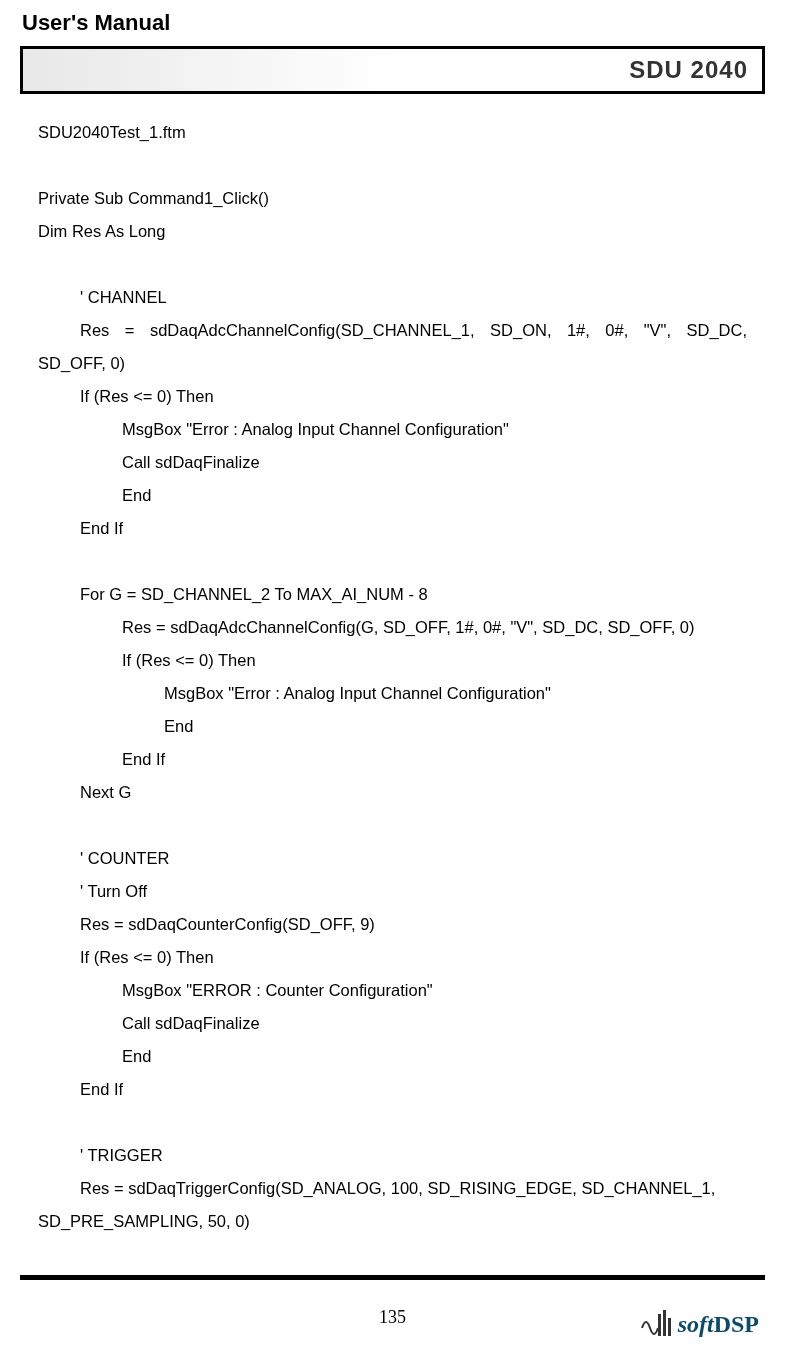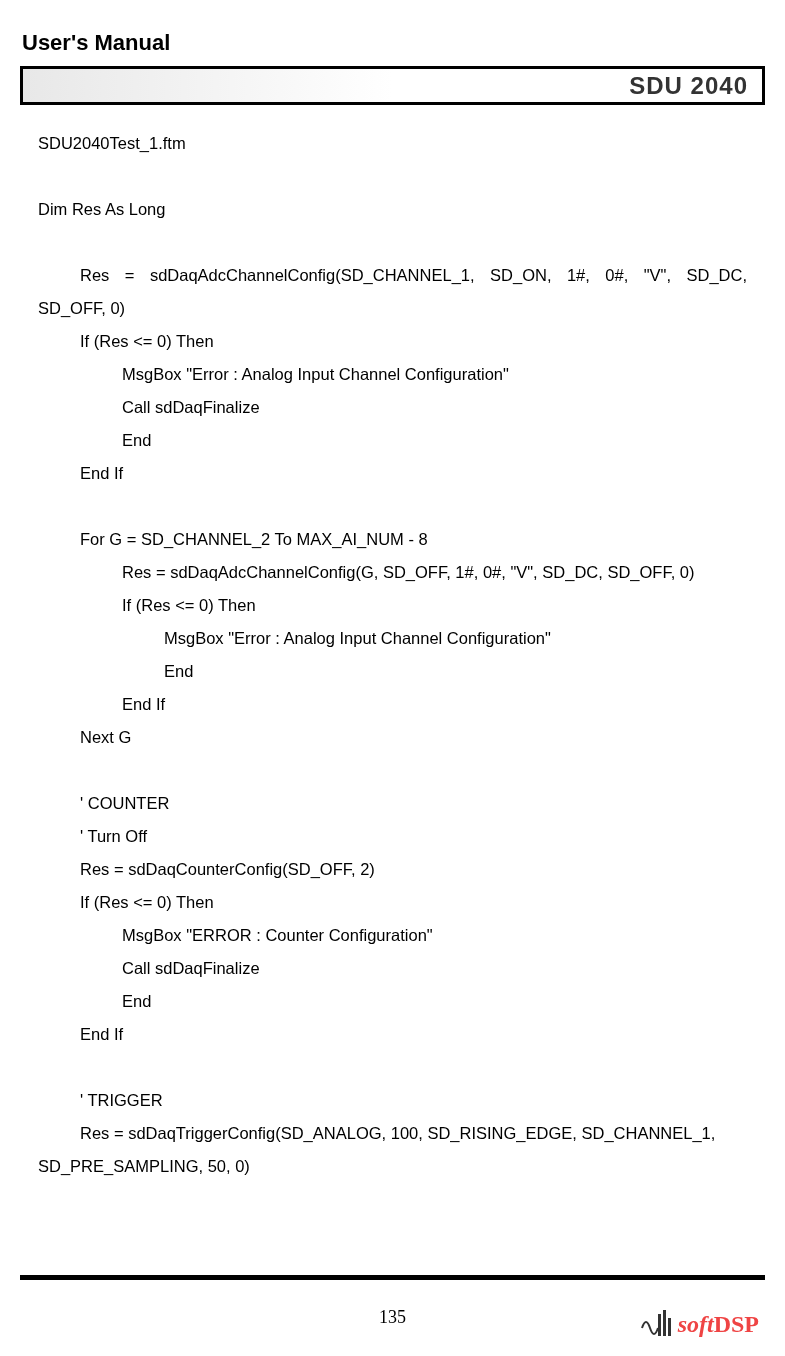--- a/index.html
+++ b/index.html
@@ -11,25 +11,24 @@
     position: relative;
     padding: 10px 20px 0 20px;
   }
   .header-title {
     font-size: 22px;
     font-weight: bold;
     color: #000;
     margin-left: 2px;
     margin-bottom: 10px;
     font-family: Arial, "Malgun Gothic", sans-serif;
-    margin-top: 20px;
   }
   .title-box {
     border: 3px solid #000;
-    height: 39px;
+    height: 48px;
     background: linear-gradient(to right, #e8e8e8 0%, #ffffff 50%, #ffffff 100%);
     display: flex;
     align-items: center;
     justify-content: flex-end;
     padding-right: 14px;
     padding-left: 12px;
   }
   .title-box-text {
     font-family: Verdana, Arial, sans-serif;
     font-size: 24px;
@@ -81,57 +80,59 @@
   }
   .logo-icon {
     width: 34px;
     height: 30px;
   }
   .logo-text {
     font-family: Georgia, "Times New Roman", serif;
     font-size: 24px;
     font-weight: bold;
     font-style: italic;
-    color: #ef4444;
+    color: #0c4a6e;
   }
   .logo-text .dsp { font-style: normal; }
 </style>
 </head>
 <body>
 
 <div class="header-title">User's Manual</div>
 
 <div class="title-box">
   <span class="title-box-text">SDU 2040</span>
 </div>
 
 <div class="content">
   <p class="ind0">SDU2040Test_1.ftm</p>
   <div class="blank"></div>
+  <p class="ind0">Private Sub Command1_Click()</p>
   <p class="ind0">Dim Res As Long</p>
   <div class="blank"></div>
+  <p class="ind1">' CHANNEL</p>
   <p class="ind1 justify-strong">Res = sdDaqAdcChannelConfig(SD_CHANNEL_1, SD_ON, 1#, 0#, "V", SD_DC,</p>
   <p class="ind0">SD_OFF, 0)</p>
   <p class="ind1">If (Res &lt;= 0) Then</p>
   <p class="ind2">MsgBox "Error : Analog Input Channel Configuration"</p>
   <p class="ind2">Call sdDaqFinalize</p>
   <p class="ind2">End</p>
   <p class="ind1">End If</p>
   <div class="blank"></div>
   <p class="ind1">For G = SD_CHANNEL_2 To MAX_AI_NUM - 8</p>
   <p class="ind2">Res = sdDaqAdcChannelConfig(G, SD_OFF, 1#, 0#, "V", SD_DC, SD_OFF, 0)</p>
   <p class="ind2">If (Res &lt;= 0) Then</p>
   <p class="ind3">MsgBox "Error : Analog Input Channel Configuration"</p>
   <p class="ind3">End</p>
   <p class="ind2">End If</p>
   <p class="ind1">Next G</p>
   <div class="blank"></div>
   <p class="ind1">' COUNTER</p>
   <p class="ind1">' Turn Off</p>
-  <p class="ind1">Res = sdDaqCounterConfig(SD_OFF, 2)</p>
+  <p class="ind1">Res = sdDaqCounterConfig(SD_OFF, 9)</p>
   <p class="ind1">If (Res &lt;= 0) Then</p>
   <p class="ind2">MsgBox "ERROR : Counter Configuration"</p>
   <p class="ind2">Call sdDaqFinalize</p>
   <p class="ind2">End</p>
   <p class="ind1">End If</p>
   <div class="blank"></div>
   <p class="ind1">' TRIGGER</p>
   <p class="ind1 justify">Res = sdDaqTriggerConfig(SD_ANALOG, 100, SD_RISING_EDGE, SD_CHANNEL_1,</p>
   <p class="ind0">SD_PRE_SAMPLING, 50, 0)</p>
 </div>

